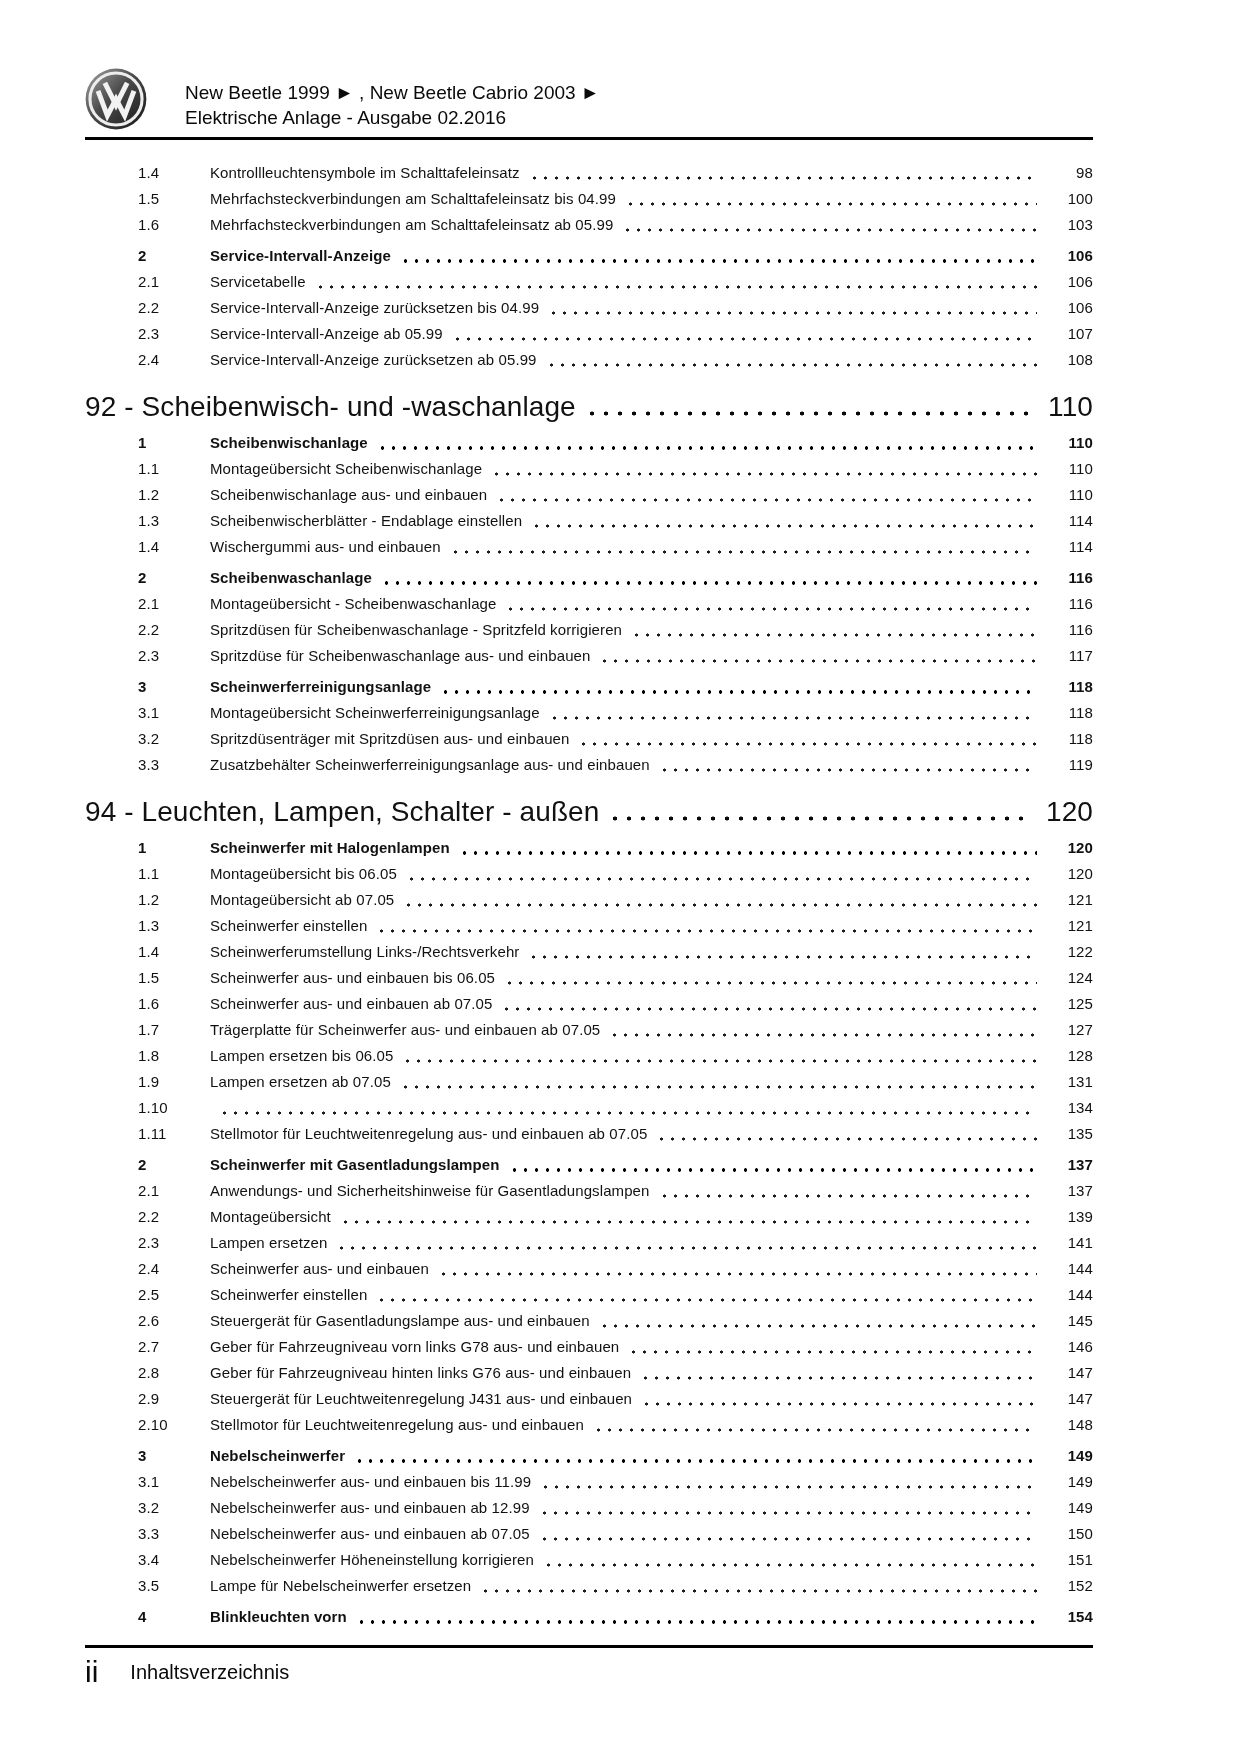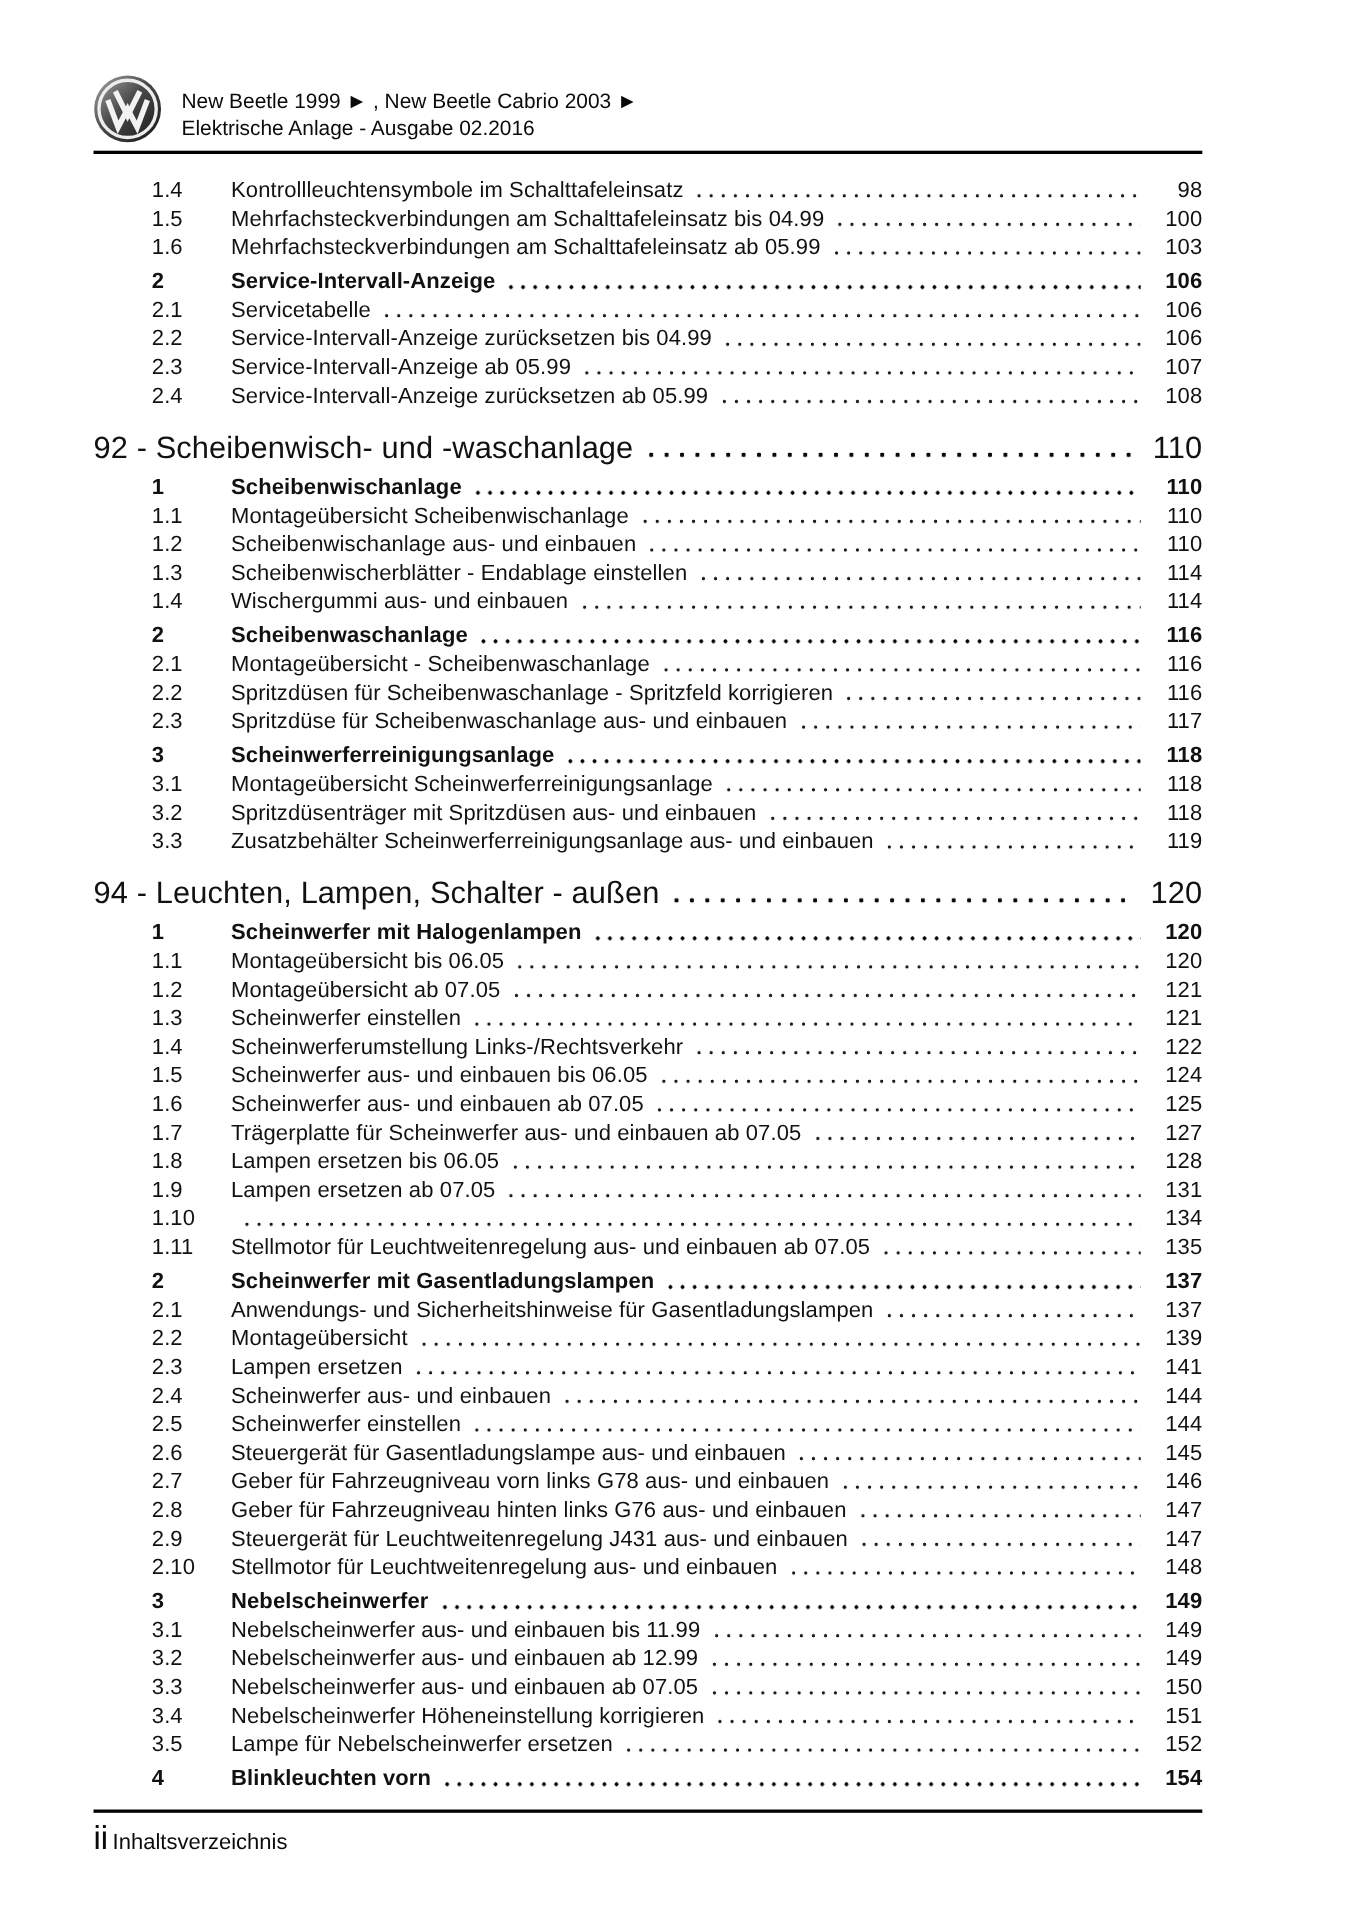--- a/index.html
+++ b/index.html
@@ -8,31 +8,31 @@
     position:relative;
     width:1240px; height:1754px;
     background:#ffffff;
     font-family:"Liberation Sans", sans-serif;
     color:#111;
     overflow:hidden;
   }
   
   .header {
     position:absolute; top:68px; left:85px; width:1008px;
-    display:flex; align-items:flex-end; gap:18px;
+    display:flex; align-items:flex-end; gap:38px;
     border-bottom:3px solid #000;
     padding-bottom:7px;
   }
   .logo { width:62px; height:62px; flex:none; }
   .header-text { font-size:19px; line-height:25px; color:#0a0a0a; }
   
   .toc { position:absolute; top:160px; left:85px; width:1008px; }
   .row {
     display:flex; height:26px; line-height:26px;
-    font-size:20px; white-space:nowrap; letter-spacing:0.1px;
+    font-size:15px; white-space:nowrap; letter-spacing:0.1px;
   }
   .row.sub, .row.bold { padding-left:53px; }
   .row .num { width:72px; flex:none; }
   .row.bold { font-weight:bold; margin-top:5px; }
   .row.chapter {
     font-size:28px; height:36px; line-height:36px;
     margin-top:16px; margin-bottom:2px;
   }
   .title { flex:none; }
   .leader {
@@ -52,21 +52,21 @@
     background-size:14px 5px;
     background-position:left 0 bottom 9px;
   }
   .page-num { flex:none; width:50px; text-align:right; }
   .row.chapter .page-num { width:58px; }
   
   .footer {
     position:absolute; top:1645px; left:85px; width:1008px;
     border-top:3px solid #000;
     padding-top:9px;
-    display:flex; align-items:flex-end; gap:4px;
+    display:flex; align-items:center; gap:32px;
   }
   .footer-roman { font-size:30px; line-height:30px; color:#0a0a0a; }
   .footer-label { font-size:20px; color:#0a0a0a; }
 </style>
 </head>
 <body>
 
 <div class="page">
 
   <div class="header">

